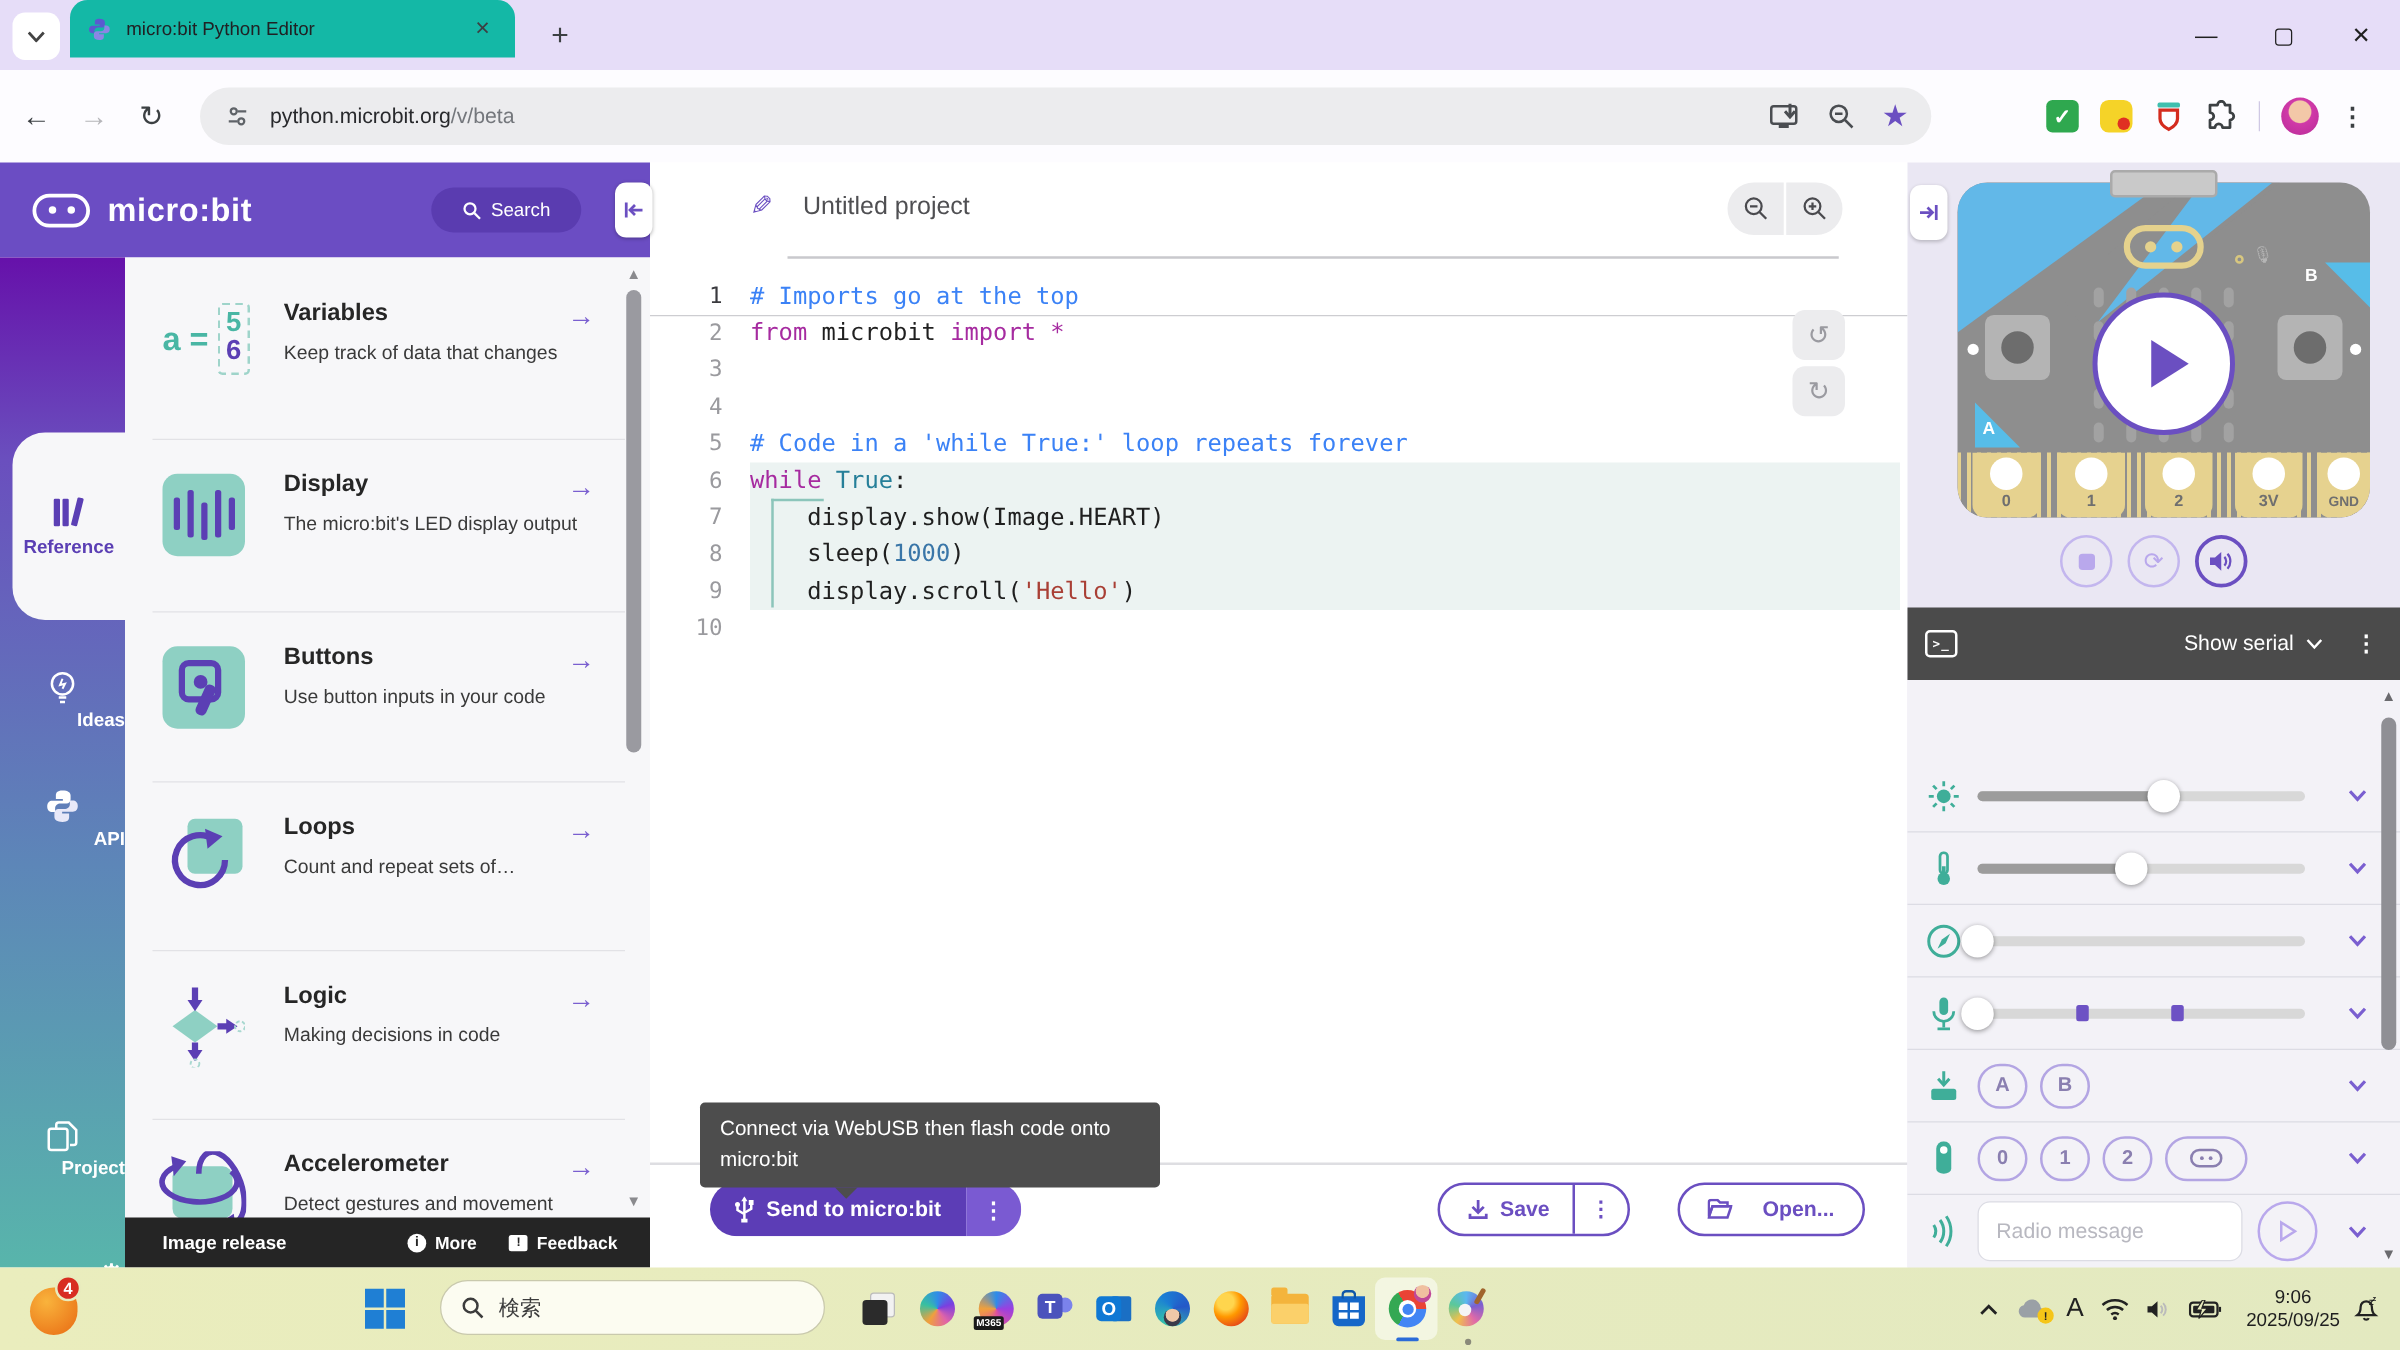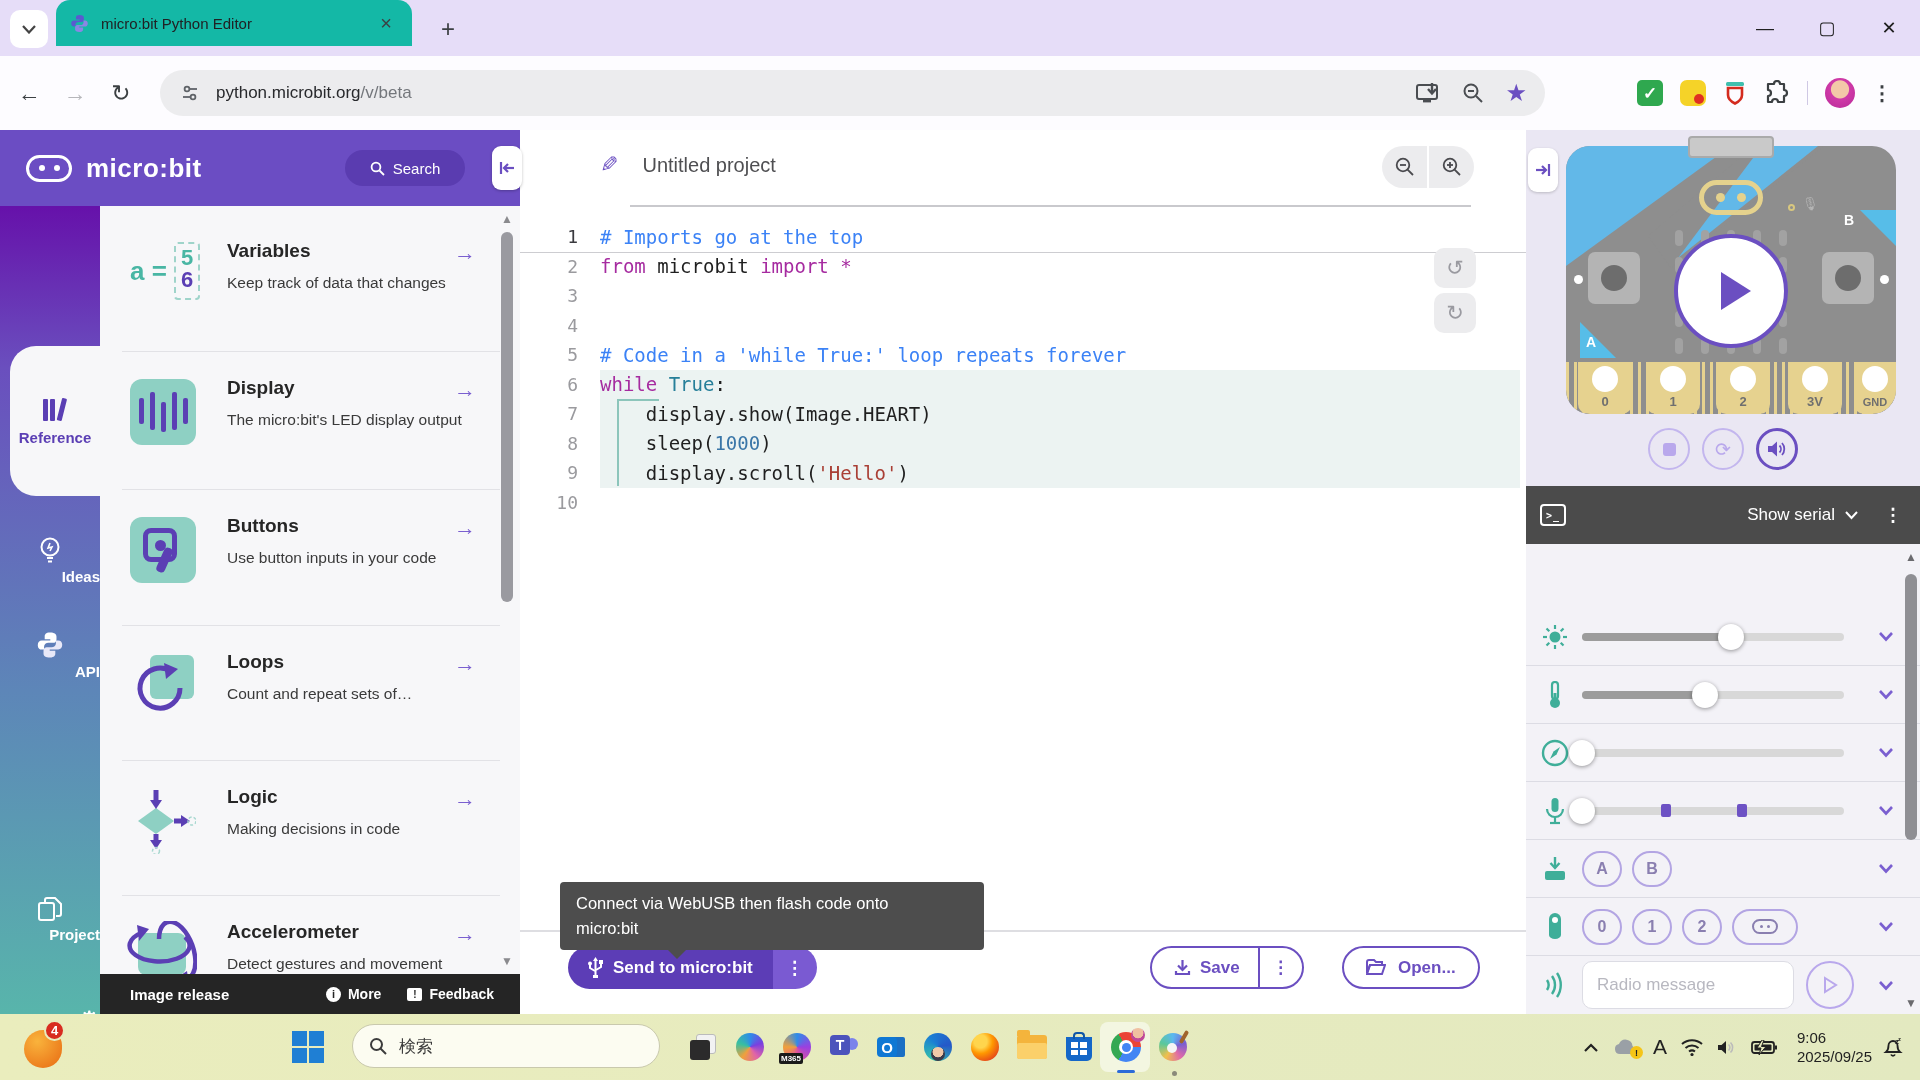--- a/index.html
+++ b/index.html
@@ -73,31 +73,31 @@
 .cl{display:flex;height:29.5px;align-items:center;white-space:pre;position:relative}
 .ln{width:80px;padding-right:22px;text-align:right;color:#9a9a9e;font-size:18px;flex:none}
 .ln.cur{color:#3a3a3e}
 .cl.active{box-shadow:0 1px 0 #cdcdd1}
 .hl{position:absolute;left:80px;right:6px;top:239.5px;height:118px;background:#ecf3f2}
 .guide{position:absolute;left:97px;top:269px;width:42px;height:87px;border-left:2px solid #8cc5bb;border-top:2px solid #8cc5bb}
 .t-com{color:#3b82f6}.t-kw{color:#a62ba0}.t-b{color:#267f99}.t-n{color:#3a76a8}.t-s{color:#a93f35}.t-p{color:#1f1f1f}
 .undoredo{position:absolute;right:50px;top:118px;display:flex;flex-direction:column;gap:5px}
 .urbtn{width:42px;height:40px;background:#ececee;border-radius:10px;color:#9a9aa0;font-size:21px;display:flex;align-items:center;justify-content:center}
 .ed-bottomrule{position:absolute;left:0;right:0;top:800px;border-top:2px solid #dedee2}
-.tooltip{position:absolute;left:40px;top:752px;width:424px;background:#4d4d4d;color:#fff;font-size:16.5px;line-height:25px;padding:9px 16px;border-radius:4px;z-index:6}
+.tooltip{position:absolute;left:40px;top:752px;width:368px;background:#4d4d4d;color:#fff;font-size:16.5px;line-height:25px;padding:9px 16px;border-radius:4px;z-index:6}
 .tooltip:after{content:"";position:absolute;left:108px;bottom:-9px;border:9px solid transparent;border-top-color:#4d4d4d;border-bottom:none}
 .sendgrp{position:absolute;left:48px;top:816px;display:flex;height:43px;border-radius:22px;overflow:hidden}
 .send-main{background:#5c3db6;color:#fff;font-size:17px;font-weight:bold;display:flex;align-items:center;gap:10px;padding:0 20px}
 .send-menu{background:#7a5ad2;width:44px;display:flex;align-items:center;justify-content:center;color:#fff;font-size:18px;font-weight:bold}
 .pillbtn{height:43px;border:2px solid #6b4fc1;border-radius:22px;background:#fff;color:#6b4fc1;display:flex;align-items:center}
 .savegrp{position:absolute;left:630px;top:816px}
 .save-main{display:flex;align-items:center;gap:9px;padding:0 18px 0 22px;font-size:17px;font-weight:bold}
 .save-div{width:2px;height:39px;background:#6b4fc1}
 .save-menu{width:42px;display:flex;align-items:center;justify-content:center;font-size:17px;font-weight:bold}
-.opengrp{position:absolute;left:822px;top:816px;padding:0 22px;gap:12px;font-size:17px;font-weight:bold}
+.opengrp{position:absolute;left:822px;top:816px;padding:0 22px;gap:24px;font-size:17px;font-weight:bold}
 
 
 .sim{position:absolute;left:1526px;top:130px;width:394px;height:884px;background:#eae7f3}
 .expandbtn{position:absolute;left:2px;top:18px;width:30px;height:44px;background:#fff;border-radius:9px;box-shadow:0 1px 3px rgba(0,0,0,.2);display:flex;align-items:center;justify-content:center}
 .board{position:absolute;left:40px;top:16px;width:330px;height:268px;background:#8e8e8e;border-radius:24px;overflow:visible}
 .board-clip{position:absolute;inset:0;border-radius:24px;overflow:hidden}
 .usb{position:absolute;left:122px;top:-10px;width:86px;height:22px;background:#c9c9c9;border-radius:4px;border:2px solid #aaa}
 .logo-oval{position:absolute;left:133px;top:34px;width:64px;height:35px;border:5px solid #e5d28d;border-radius:18px;display:flex;align-items:center;justify-content:center;gap:12px}
 .logo-oval i{width:9px;height:9px;border-radius:50%;background:#e5d28d}
 .micdot{position:absolute;left:222px;top:58px;width:7px;height:7px;border:2px solid #d8c77f;border-radius:50%}
@@ -149,21 +149,21 @@
 .badge{position:absolute;left:44px;top:6px;width:21px;height:21px;border-radius:50%;background:#d82c20;color:#fff;font-size:13px;font-weight:bold;display:flex;align-items:center;justify-content:center;border:2px solid #e8ebbd}
 .winlogo{position:absolute;left:292px;top:1031px;width:32px;height:32px;display:grid;grid-template-columns:15px 15px;grid-auto-rows:15px;gap:2px}
 .winlogo i{background:#1f7fd4}
 .tsearch{position:absolute;left:352px;top:1024px;width:308px;height:44px;background:#fcfcf1;border:1px solid #c9c9ad;border-radius:22px;display:flex;align-items:center;color:#3c3c3c;font-size:17px;gap:12px;padding-left:16px}
 .tbicon{position:absolute;top:1030px;width:34px;height:34px;display:flex;align-items:center;justify-content:center}
 .chromecell{position:absolute;left:1100px;top:1022px;width:50px;height:50px;background:#f3f6e1;border-radius:8px}
 .chromebar{position:absolute;left:1117px;top:1070px;width:18px;height:3px;border-radius:2px;background:#2b6bd8}
 .rundot{position:absolute;left:1172px;top:1071px;width:5px;height:5px;border-radius:50%;background:#8a8a7a}
 .tray{position:absolute;right:0;top:1014px;height:66px;display:flex;align-items:center}
 .trayic{margin-right:14px;display:flex;align-items:center;justify-content:center;color:#222}
-.clock{text-align:left;color:#1f1f1f;font-size:15px;line-height:19px;margin:0 10px 0 6px}
+.clock{text-align:center;color:#1f1f1f;font-size:15px;line-height:19px;margin:0 10px 0 6px}
 .imeA{font-size:21px;color:#222}
 
 
 .ic-check{width:26px;height:26px;border-radius:5px;background:#2fa84f;color:#fff;font-size:17px;font-weight:bold;display:flex;align-items:center;justify-content:center}
 .ic-gram{width:26px;height:26px;border-radius:7px;background:#f5d328;position:relative}
 .ic-gram:after{content:"";position:absolute;right:2px;bottom:2px;width:10px;height:10px;border-radius:50%;background:#e03022}
 .folder{width:30px;height:24px;background:#f4b43c;border-radius:3px;position:relative}
 .folder:before{content:"";position:absolute;left:0;top:-5px;width:13px;height:6px;background:#f4b43c;border-radius:2px 2px 0 0}
 .folder:after{content:"";position:absolute;left:0;top:8px;width:30px;height:16px;background:#fbd06a;border-radius:2px}
 </style>

